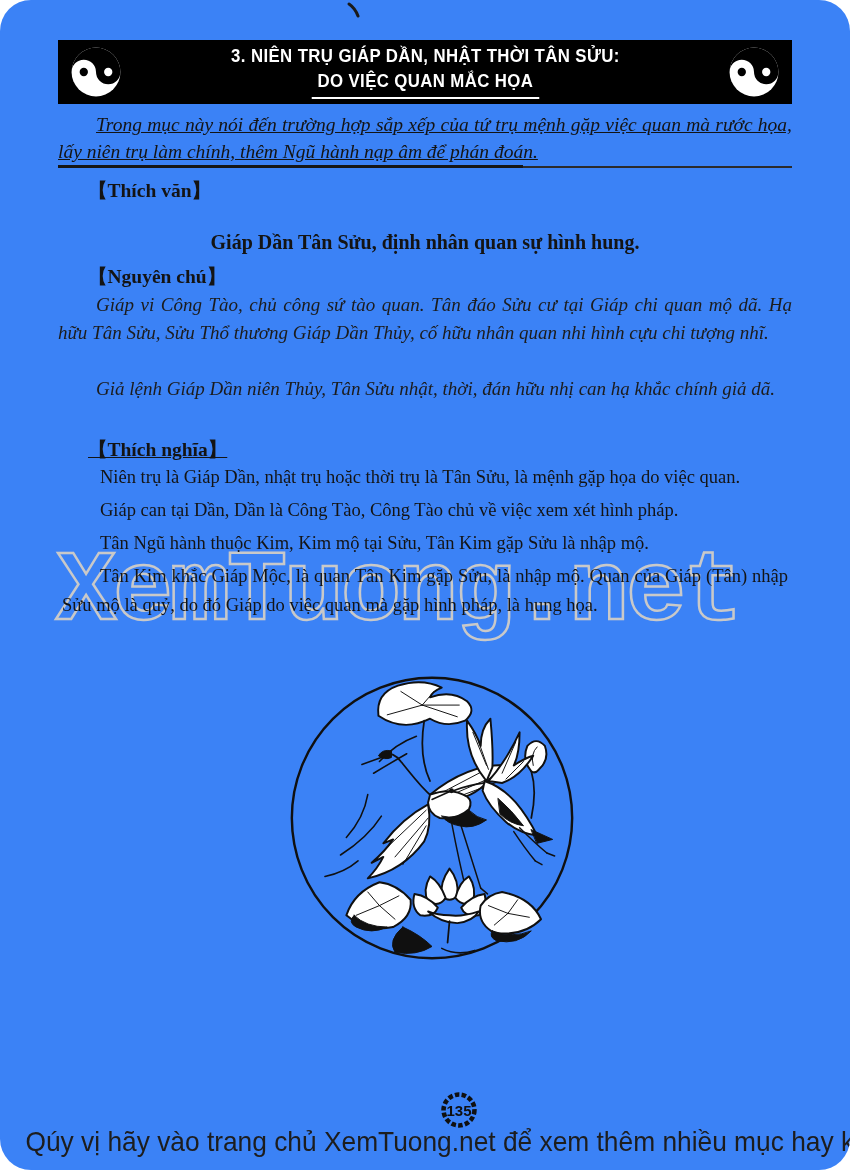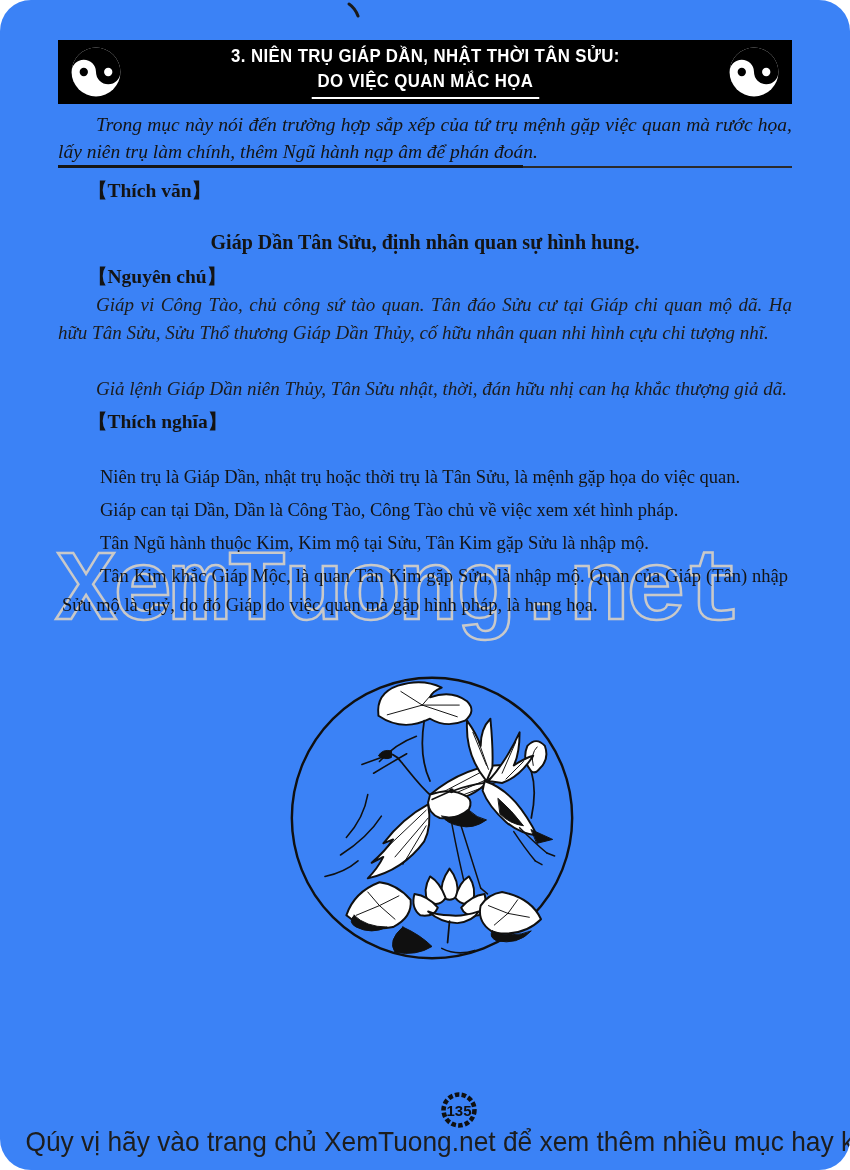--- a/index.html
+++ b/index.html
@@ -16,21 +16,21 @@
   .yinyang.left{left:12px;}
   .yinyang.right{right:12px;}
   .header-title{ text-align:center;color:#fff;font-family:"Liberation Sans","DejaVu Sans",sans-serif;
                  font-weight:bold;line-height:1.35;letter-spacing:.4px;}
   .header-title .l1{font-size:17.5px;display:block;transform:scaleX(.96);}
   .header-title .l2{font-size:17.5px;display:inline-block;border-bottom:2px solid #fff;
                     padding:1px 6px 3px 6px;transform:scaleX(.96);}
 
   
   .intro{position:absolute;left:58px;top:111px;width:734px;font-style:italic;font-size:19.5px;
-         line-height:27px;text-align:justify;text-indent:38px;}
+         line-height:27px;text-align:justify;text-indent:38px;text-decoration:underline;}
   .rule-full{position:absolute;left:58px;top:166px;width:734px;height:1.5px;background:#2b2b2b;}
   .rule-left{position:absolute;left:58px;top:165px;width:465px;height:3px;background:#161616;}
 
   .sec-head{position:absolute;left:88px;font-weight:bold;font-size:19.5px;}
   .center-line{position:absolute;left:58px;width:734px;text-align:center;}
   .chinese{top:202px;font-size:21px;font-weight:bold;letter-spacing:3px;
            font-family:"DejaVu Sans","Liberation Sans",sans-serif;}
   .viet-bold{top:231px;font-size:20px;font-weight:bold;}
 
   .body-par{position:absolute;left:58px;width:734px;text-align:justify;}
@@ -91,23 +91,23 @@
 
   <div class="intro">Trong mục này nói đến trường hợp sắp xếp của tứ trụ mệnh gặp việc quan mà rước họa, lấy niên trụ làm chính, thêm Ngũ hành nạp âm để phán đoán.</div>
   <div class="rule-full"></div>
   <div class="rule-left"></div>
 
   <div class="sec-head" style="top:177px;">【Thích văn】</div>
   <div class="center-line viet-bold">Giáp Dần Tân Sửu, định nhân quan sự hình hung.</div>
 
   <div class="sec-head" style="top:263px;">【Nguyên chú】</div>
   <div class="body-par nguyen-chu-par" style="top:291px;">Giáp vi Công Tào, chủ công sứ tào quan. Tân đáo Sửu cư tại Giáp chi quan mộ dã. Hạ hữu Tân Sửu, Sửu Thổ thương Giáp Dần Thủy, cố hữu nhân quan nhi hình cựu chi tượng nhĩ.</div>
-  <div class="body-par nguyen-chu-par" style="top:375px;">Giả lệnh Giáp Dần niên Thủy, Tân Sửu nhật, thời, đán hữu nhị can hạ khắc thượng giả dã.</div>
+  <div class="body-par nguyen-chu-par" style="top:375px;">Giả lệnh Giáp Dần niên Thủy, Tân Sửu nhật, thời, đán hữu nhị can hạ khắc chính giả dã.</div>
 
-  <div class="sec-head" style="top:408px;">【Thích nghĩa】</div>
+  <div class="sec-head" style="top:436px;text-decoration:underline;">【Thích nghĩa】</div>
   <div class="thich-block">
     <p>Niên trụ là Giáp Dần, nhật trụ hoặc thời trụ là Tân Sửu, là mệnh gặp họa do việc quan.</p>
     <p>Giáp can tại Dần, Dần là Công Tào, Công Tào chủ về việc xem xét hình pháp.</p>
     <p>Tân Ngũ hành thuộc Kim, Kim mộ tại Sửu, Tân Kim gặp Sửu là nhập mộ.</p>
     <p>Tân Kim khắc Giáp Mộc, là quan Tân Kim gặp Sửu, là nhập mộ. Quan của Giáp (Tân) nhập Sửu mộ là quỷ, do đó Giáp do việc quan mà gặp hình pháp, là hung họa.</p>
   </div>
 
   <div class="watermark">XemTuong.net</div>
 
   <svg class="illustration" viewBox="0 0 300 300">

